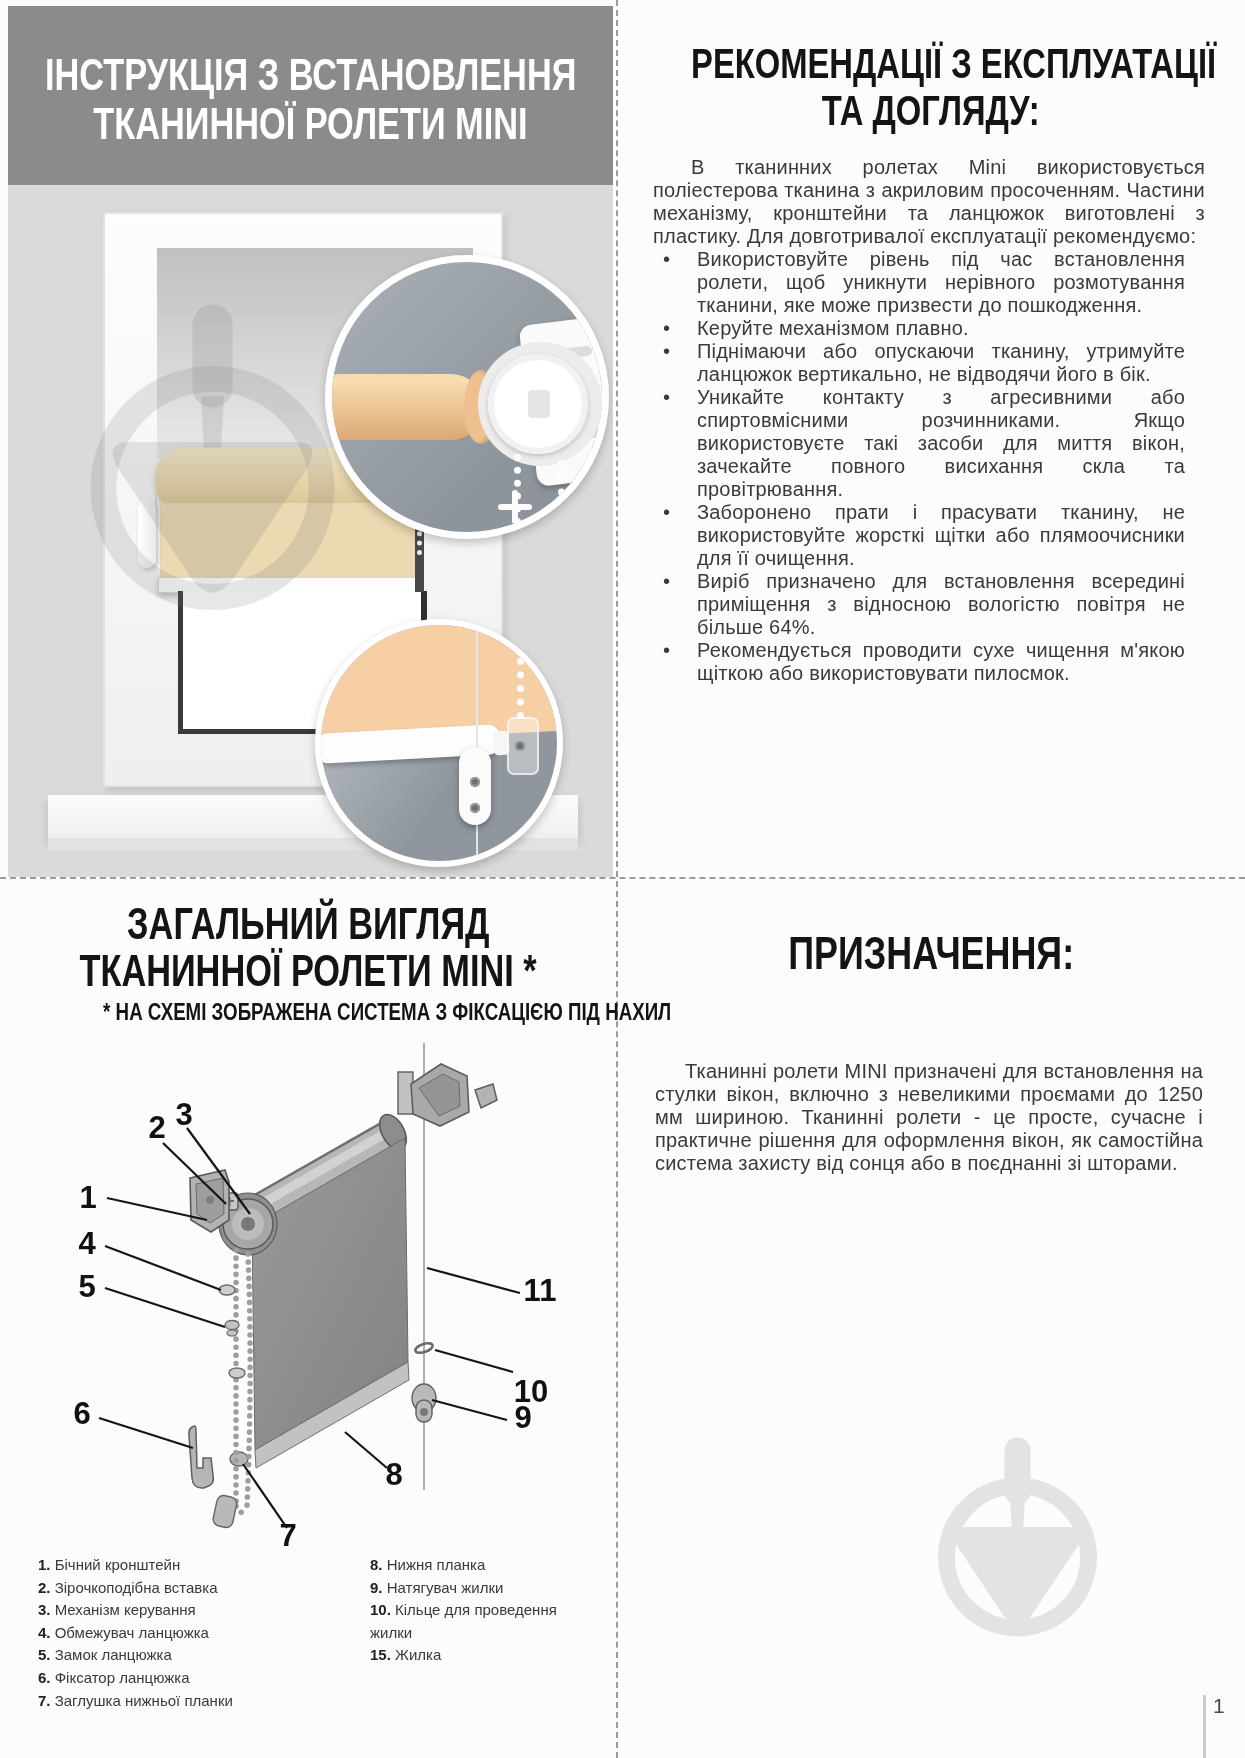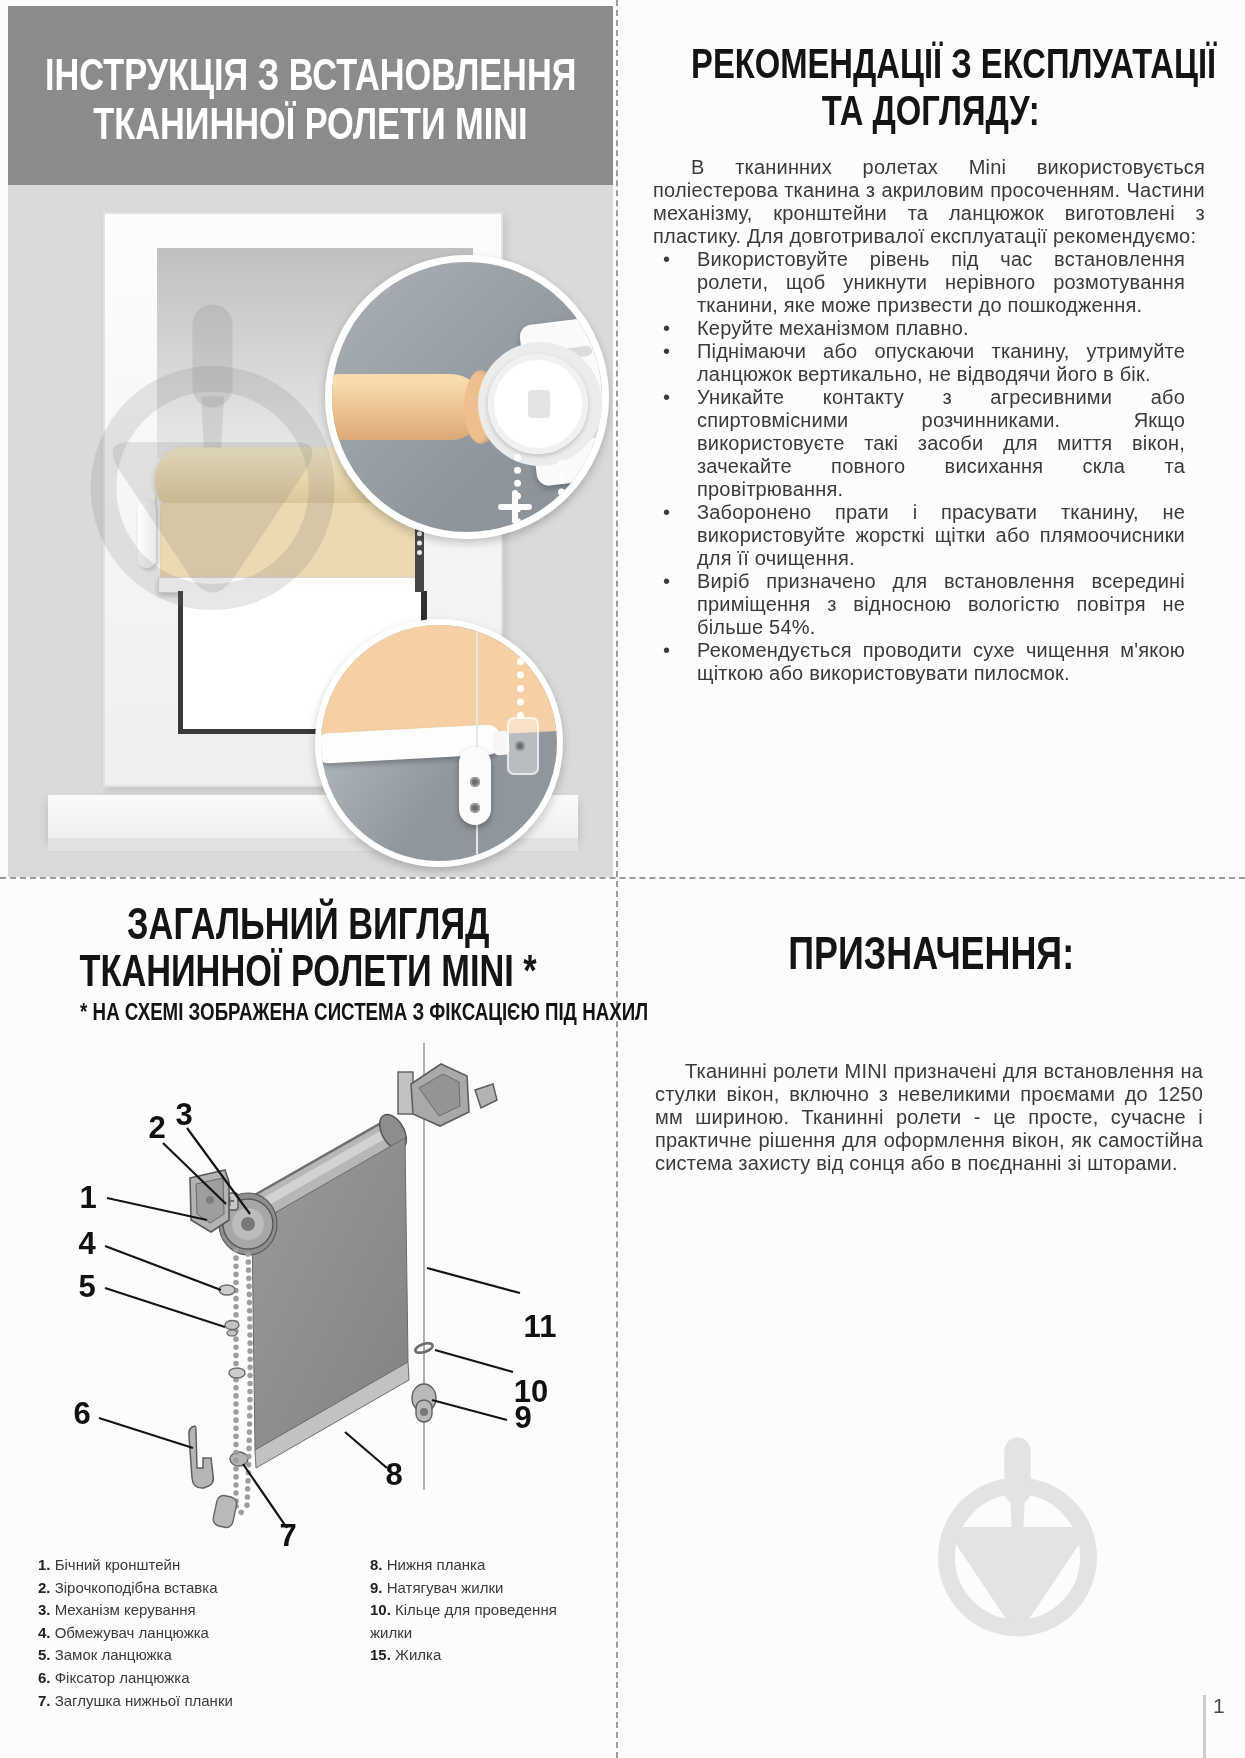--- a/index.html
+++ b/index.html
@@ -76,21 +76,21 @@
   .body-text{font-size:20px;line-height:23px;color:#3a3a3a;text-align:justify;letter-spacing:.2px;}
   .tr-intro{margin:22px 40px 0 36px;text-indent:38px;}
   .bullets{list-style:none;margin:0 60px 0 36px;padding:0 0 0 44px;}
   .bullets li{position:relative;text-align:justify;}
   .bullets li::before{content:"\2022";position:absolute;left:-34px;top:0;font-size:20px;color:#3a3a3a;}
 
   
   .bl{position:absolute;left:0;top:878px;width:617px;height:880px;}
   .bl-title{margin-top:22px;}
   .bl-title .cond{font-size:44px;line-height:47px;}
-  .bl-sub{margin-top:4px;}
+  .bl-sub{margin-top:4px;padding-left:23px;}
   .bl-sub .cond{font-size:24px;line-height:27px;}
   .diagram{position:absolute;left:15px;top:150px;width:580px;height:545px;}
   .diagram svg{position:absolute;left:0;top:0;}
   .callout{position:absolute;transform:translate(-50%,-50%);font-weight:bold;font-size:31px;color:#111;
            font-family:"Liberation Sans",sans-serif;}
   .legend{position:absolute;top:676px;font-size:15px;line-height:22.6px;color:#3a3a3a;}
   .legend-col1{left:38px;width:315px;}
   .legend-col2{left:370px;width:228px;}
   .legend b{color:#222;}
 
@@ -180,21 +180,21 @@
       <span class="cond">РЕКОМЕНДАЦІЇ З ЕКСПЛУАТАЦІЇ</span><br>
       <span class="cond">ТА ДОГЛЯДУ:</span>
     </div>
     <p class="body-text tr-intro">В тканинних ролетах Mini використовується поліестерова тканина з акриловим просоченням. Частини механізму, кронштейни та ланцюжок виготовлені з пластику. Для довготривалої експлуатації рекомендуємо:</p>
     <ul class="bullets body-text">
       <li>Використовуйте рівень під час встановлення ролети, щоб уникнути нерівного розмотування тканини, яке може призвести до пошкодження.</li>
       <li>Керуйте механізмом плавно.</li>
       <li>Піднімаючи або опускаючи тканину, утримуйте ланцюжок вертикально, не відводячи його в бік.</li>
       <li>Уникайте контакту з агресивними або спиртовмісними розчинниками. Якщо використовуєте такі засоби для миття вікон, зачекайте повного висихання скла та провітрювання.</li>
       <li>Заборонено прати і прасувати тканину, не використовуйте жорсткі щітки або плямоочисники для її очищення.</li>
-      <li>Виріб призначено для встановлення всередині приміщення з відносною вологістю повітря не більше 54%.</li>
+      <li>Виріб призначено для встановлення всередині приміщення з відносною вологістю повітря не більше 64%.</li>
       <li>Рекомендується проводити сухе чищення м'якою щіткою або використовувати пилосмок.</li>
     </ul>
   </section>
 
   <section class="bl">
     <div class="center bl-title">
       <span class="cond">ЗАГАЛЬНИЙ ВИГЛЯД</span><br>
       <span class="cond">ТКАНИННОЇ РОЛЕТИ MINI *</span>
     </div>
     <div class="center bl-sub">
@@ -294,21 +294,21 @@
       <span class="callout" style="left:73px;top:170px;">1</span>
       <span class="callout" style="left:142px;top:100px;">2</span>
       <span class="callout" style="left:169px;top:87px;">3</span>
       <span class="callout" style="left:72px;top:216px;">4</span>
       <span class="callout" style="left:72px;top:259px;">5</span>
       <span class="callout" style="left:67px;top:386px;">6</span>
       <span class="callout" style="left:273px;top:508px;">7</span>
       <span class="callout" style="left:379px;top:447px;">8</span>
       <span class="callout" style="left:508px;top:390px;">9</span>
       <span class="callout" style="left:516px;top:364px;">10</span>
-      <span class="callout" style="left:525px;top:263px;margin-top:36px;">11</span>
+      <span class="callout" style="left:525px;top:263px;">11</span>
     </div>
 
     <div class="legend legend-col1">
       <div><b>1.</b> <span>Бічний кронштейн</span></div>
       <div><b>2.</b> <span>Зірочкоподібна вставка</span></div>
       <div><b>3.</b> <span>Механізм керування</span></div>
       <div><b>4.</b> <span>Обмежувач ланцюжка</span></div>
       <div><b>5.</b> <span>Замок ланцюжка</span></div>
       <div><b>6.</b> <span>Фіксатор ланцюжка</span></div>
       <div><b>7.</b> <span>Заглушка нижньої планки</span></div>

